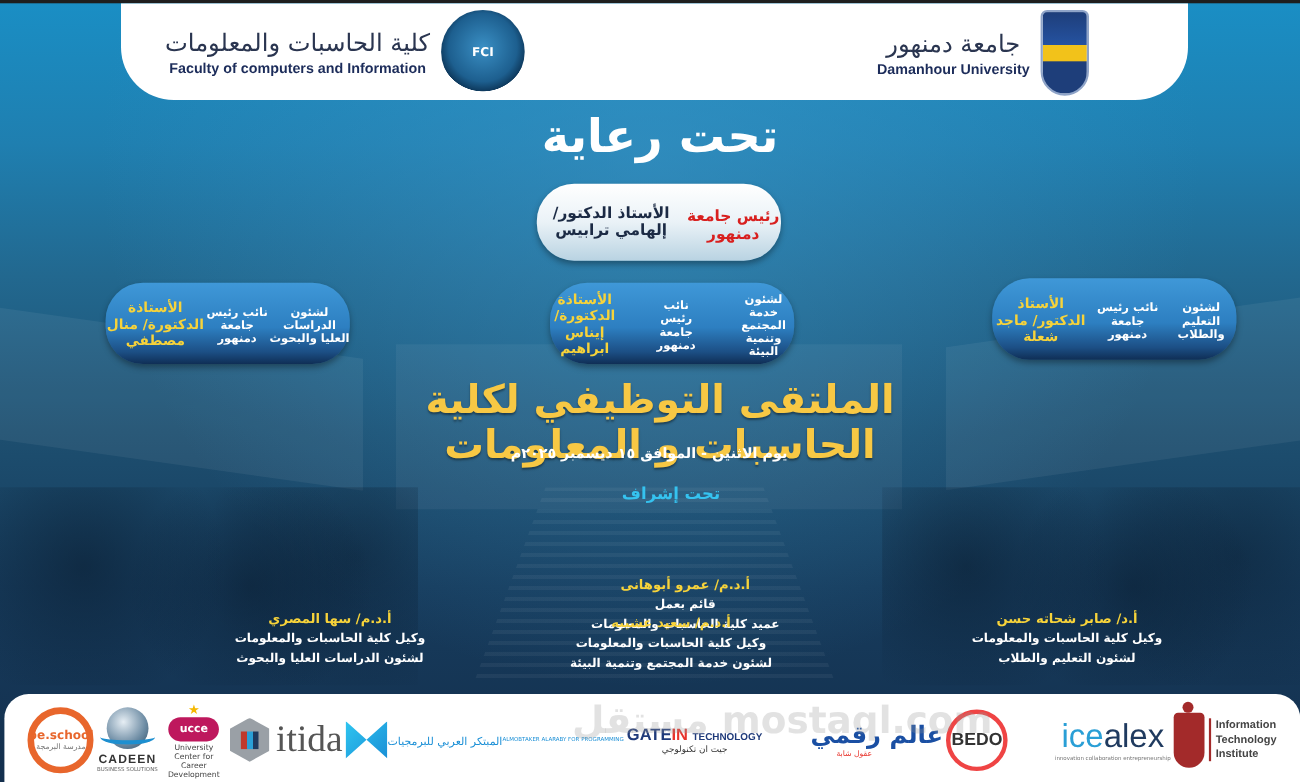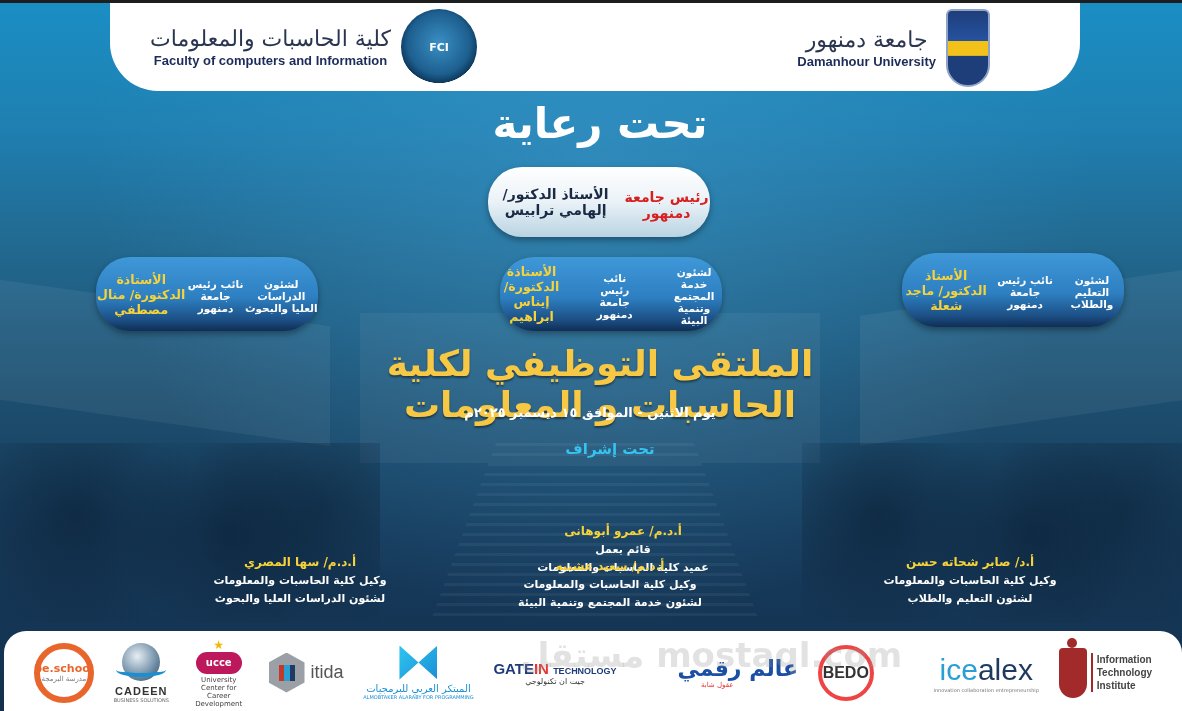--- a/index.html
+++ b/index.html
@@ -95,22 +95,22 @@
   .cadeen { flex-direction: column; }
   .globe { width: 38px; height: 38px; border-radius: 50%; background: radial-gradient(circle at 40% 35%, #e6eef4, #6c8ba3 60%, #2f4a62); position: relative; }
   .globe::after { content: ""; position: absolute; left: -6px; top: 20px; width: 50px; height: 10px; border-radius: 50%; border-bottom: 4px solid #1d8fd0; }
   .cadeen-t { font-family: "Liberation Sans", sans-serif; font-size: 11px; font-weight: bold; letter-spacing: 1px; color: #333; margin-top: 4px; }
   .ucce { flex-direction: column; font-size: 7px; color: #444; text-align: center; }
   .ucce-badge { width: 46px; height: 24px; border-radius: 12px; background: #be185d; color: #fff; font-size: 10px; font-weight: bold; display: flex; align-items: center; justify-content: center; }
   .star { color: #f5b800; font-size: 12px; }
   .itida { gap: 6px; }
   .hex { width: 36px; height: 40px; background: #9aa0a6; clip-path: polygon(50% 0, 100% 25%, 100% 75%, 50% 100%, 0 75%, 0 25%); position: relative; }
   .hex::after { content: ""; position: absolute; left: 10px; top: 12px; width: 16px; height: 16px; background: linear-gradient(90deg, #c0392b 33%, #2a9fd6 33% 66%, #1f3a5f 66%); }
-  .itida-t { font-family: Liberation Sans, sans-serif; font-size: 18px; color: #555; }
-  .mobtaker { flex-direction: column; }
+  .itida-t { font-family: Liberation Serif, serif; font-size: 34px; color: #555; }
+  .mobtaker { flex-direction: row; }
   .m-shape { width: 38px; height: 34px; background: linear-gradient(135deg, #2ec5f0, #1a8fd6); clip-path: polygon(0 0, 50% 50%, 100% 0, 100% 100%, 50% 50%, 0 100%); }
   .mobtaker-t { font-size: 10px; color: #1a8fd6; direction: rtl; margin-top: 3px; }
   .mobtaker-s { font-size: 5px; color: #1a8fd6; }
   .gatein { flex-direction: column; }
   .gatein-t { font-family: "Liberation Sans", sans-serif; font-size: 15px; font-weight: bold; color: #1f3a7a; }
   .gatein-t span { color: #e8342c; }
   .gatein-t em { font-style: normal; font-size: 9px; }
   .gatein-ar { font-size: 8px; color: #333; direction: rtl; }
   .alam { flex-direction: column; }
   .alam-t { font-size: 22px; font-weight: bold; color: #1a4fa3; direction: rtl; margin-left: 41px; }

